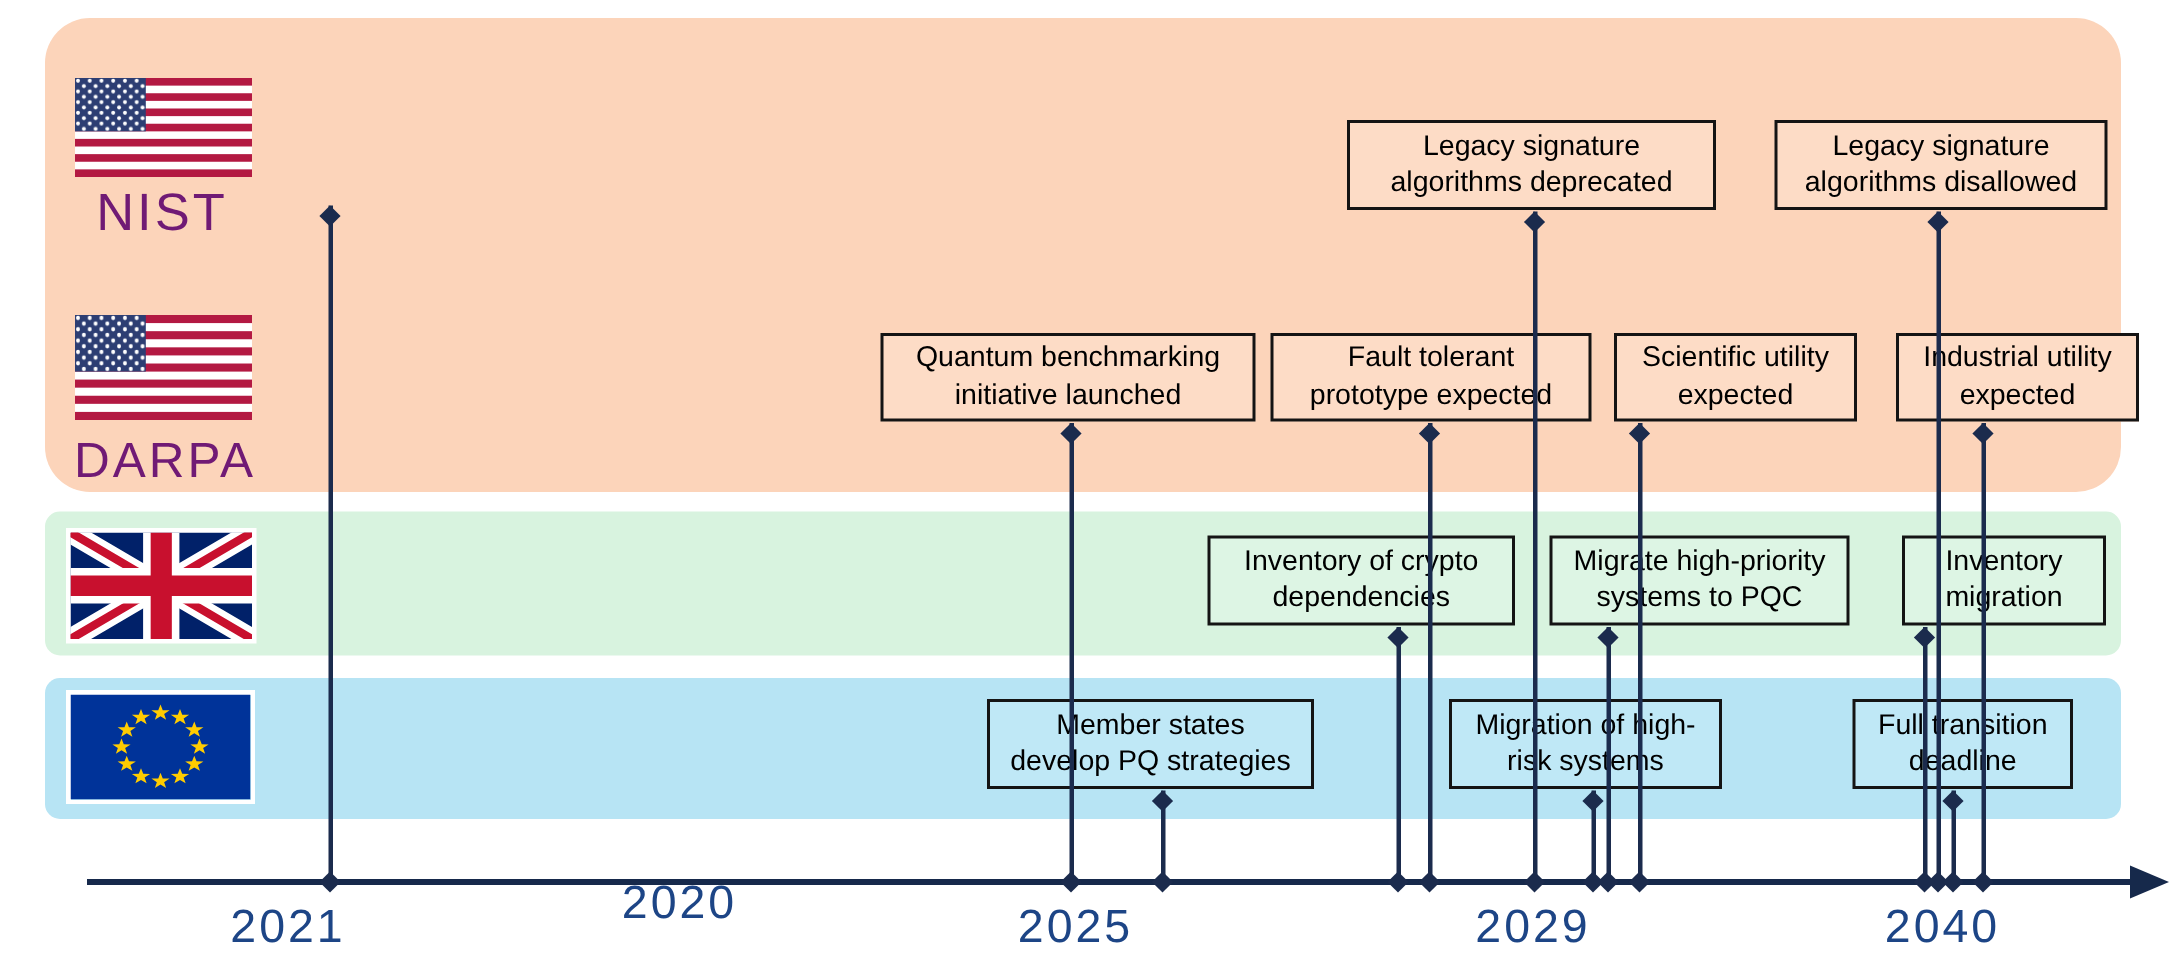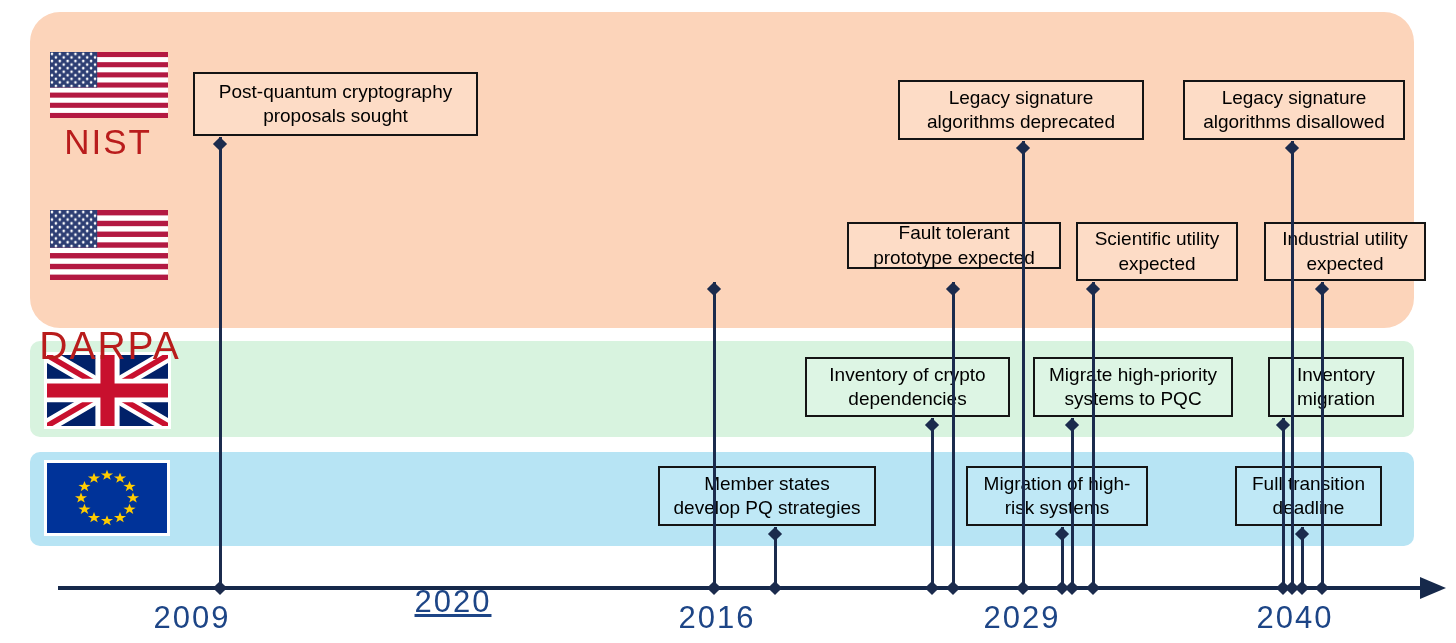--- a/index.html
+++ b/index.html
@@ -5,21 +5,21 @@
   html,body{margin:0;padding:0;background:#ffffff;}
   .canvas{
     position:relative;width:1456px;height:643px;background:#ffffff;
     font-family:"Liberation Sans", sans-serif;overflow:hidden;
     --navy:#1b2b4d; --axis:#16294b; --yearcol:#1d4586; --boxborder:#141414; --boxtext:#000000;
   }
   .band{position:absolute;z-index:1;}
   .flag{position:absolute;z-index:2;}
   .flag svg{display:block;width:100%;height:100%;}
   .flag.bordered{box-shadow:0 0 0 3px #ffffff;}
-  .org-label{position:absolute;z-index:2;color:#b91c1c;letter-spacing:2px;text-align:center;line-height:1;}
+  .org-label{position:absolute;z-index:2;color:#701a75;letter-spacing:2px;text-align:center;line-height:1;}
   .event-box{
     position:absolute;z-index:3;border:2px solid var(--boxborder);box-sizing:border-box;
     display:flex;align-items:center;justify-content:center;text-align:center;
     font-size:19px;line-height:1.28;color:var(--boxtext);white-space:pre-line;padding:2px 6px;
   }
   .event-line{position:absolute;z-index:4;width:3px;background:var(--navy);}
   .diamond{position:absolute;z-index:6;width:10px;height:10px;background:var(--navy);transform:rotate(45deg);}
   .axis-line{position:absolute;z-index:5;left:58px;top:586px;width:1366px;height:4px;background:var(--axis);}
   .axis-arrow{position:absolute;z-index:5;left:1420px;top:577px;width:0;height:0;
     border-left:26px solid var(--axis);border-top:11px solid transparent;border-bottom:11px solid transparent;}
@@ -91,47 +91,47 @@
         <use href="#uk-flag-def"></use>
       </svg>
   </div>
   <div class="flag bordered" style="left:47px;top:463px;width:120px;height:70px">
     <svg viewBox="0 0 60 40" preserveAspectRatio="none">
         <use href="#eu-flag-def"></use>
       </svg>
   </div>
 
   <div class="org-label" style="left:38px;top:124px;width:140px;font-size:35px;">NIST</div>
-  <div class="org-label" style="left:28px;top:290px;width:164px;font-size:39px;margin-top:36px;">DARPA</div>
+  <div class="org-label" style="left:28px;top:290px;width:164px;font-size:33px;">DARPA</div>
 
   <div class="axis-line"></div>
   <div class="axis-arrow"></div>
 
 <div class="band" style="left: 30px; top: 12px; width: 1384px; height: 316px; background: rgb(252, 212, 186); border-radius: 30px;"></div>
     <div class="band" style="left: 30px; top: 341px; width: 1384px; height: 96px; background: rgb(216, 243, 223); border-radius: 10px;"></div>
     <div class="band" style="left: 30px; top: 452px; width: 1384px; height: 94px; background: rgb(183, 228, 244); border-radius: 10px;"></div>
-    <div class="event-box" style="left: 193px; top: 72px; width: 285px; height: 64px; background: rgb(253, 220, 198);">Post-quantum cryptography
-proposals sought</div>
     <div class="event-line" style="left: 218.5px; top: 137px; height: 451px;"></div>
     <div class="diamond" style="left: 215px; top: 139px;"></div>
     <div class="diamond" style="left: 215px; top: 583px;"></div>
     <div class="event-box" style="left: 898px; top: 80px; width: 246px; height: 60px; background: rgb(253, 220, 198);">Legacy signature
 algorithms deprecated</div>
     <div class="event-line" style="left: 1021.5px; top: 141px; height: 447px;"></div>
     <div class="diamond" style="left: 1018px; top: 143px;"></div>
     <div class="diamond" style="left: 1018px; top: 583px;"></div>
     <div class="event-box" style="left: 1183px; top: 80px; width: 222px; height: 60px; background: rgb(253, 220, 198);">Legacy signature
 algorithms disallowed</div>
     <div class="event-line" style="left: 1290.5px; top: 141px; height: 447px;"></div>
     <div class="diamond" style="left: 1287px; top: 143px;"></div>
     <div class="diamond" style="left: 1287px; top: 583px;"></div>
+    <div class="event-box" style="left: 587px; top: 222px; width: 250px; height: 59px; background: rgb(253, 220, 198);">Quantum benchmarking
+initiative launched</div>
     <div class="event-line" style="left: 712.5px; top: 282px; height: 306px;"></div>
     <div class="diamond" style="left: 709px; top: 284px;"></div>
     <div class="diamond" style="left: 709px; top: 583px;"></div>
-    <div class="event-box" style="left: 847px; top: 222px; width: 214px; height: 47px; background: rgb(253, 220, 198);">Fault tolerant
+    <div class="event-box" style="left: 847px; top: 222px; width: 214px; height: 59px; background: rgb(253, 220, 198);">Fault tolerant
 prototype expected</div>
     <div class="event-line" style="left: 951.5px; top: 282px; height: 306px;"></div>
     <div class="diamond" style="left: 948px; top: 284px;"></div>
     <div class="diamond" style="left: 948px; top: 583px;"></div>
     <div class="event-box" style="left: 1076px; top: 222px; width: 162px; height: 59px; background: rgb(253, 220, 198);">Scientific utility
 expected</div>
     <div class="event-line" style="left: 1091.5px; top: 282px; height: 306px;"></div>
     <div class="diamond" style="left: 1088px; top: 284px;"></div>
     <div class="diamond" style="left: 1088px; top: 583px;"></div>
     <div class="event-box" style="left: 1264px; top: 222px; width: 162px; height: 59px; background: rgb(253, 220, 198);">Industrial utility
@@ -162,18 +162,18 @@
     <div class="event-box" style="left: 966px; top: 466px; width: 182px; height: 60px; background: rgb(191, 232, 246);">Migration of high-
 risk systems</div>
     <div class="event-line" style="left: 1060.5px; top: 527px; height: 61px;"></div>
     <div class="diamond" style="left: 1057px; top: 529px;"></div>
     <div class="diamond" style="left: 1057px; top: 583px;"></div>
     <div class="event-box" style="left: 1235px; top: 466px; width: 147px; height: 60px; background: rgb(191, 232, 246);">Full transition
 deadline</div>
     <div class="event-line" style="left: 1300.5px; top: 527px; height: 61px;"></div>
     <div class="diamond" style="left: 1297px; top: 529px;"></div>
     <div class="diamond" style="left: 1297px; top: 583px;"></div>
-    <div class="year" style="left: 192px; top: 602px;">2009</div>
-    <div class="year" style="left: 453px; top: 586px; text-decoration: underline;">2020</div>
-    <div class="year" style="left: 717px; top: 602px;">2016</div>
+    <div class="year" style="left: 192px; top: 602px;">2021</div>
+    <div class="year" style="left: 453px; top: 586px;">2020</div>
+    <div class="year" style="left: 717px; top: 602px;">2025</div>
     <div class="year" style="left: 1022px; top: 602px;">2029</div>
     <div class="year" style="left: 1295px; top: 602px;">2040</div>
   </div>
 
 </body></html>

